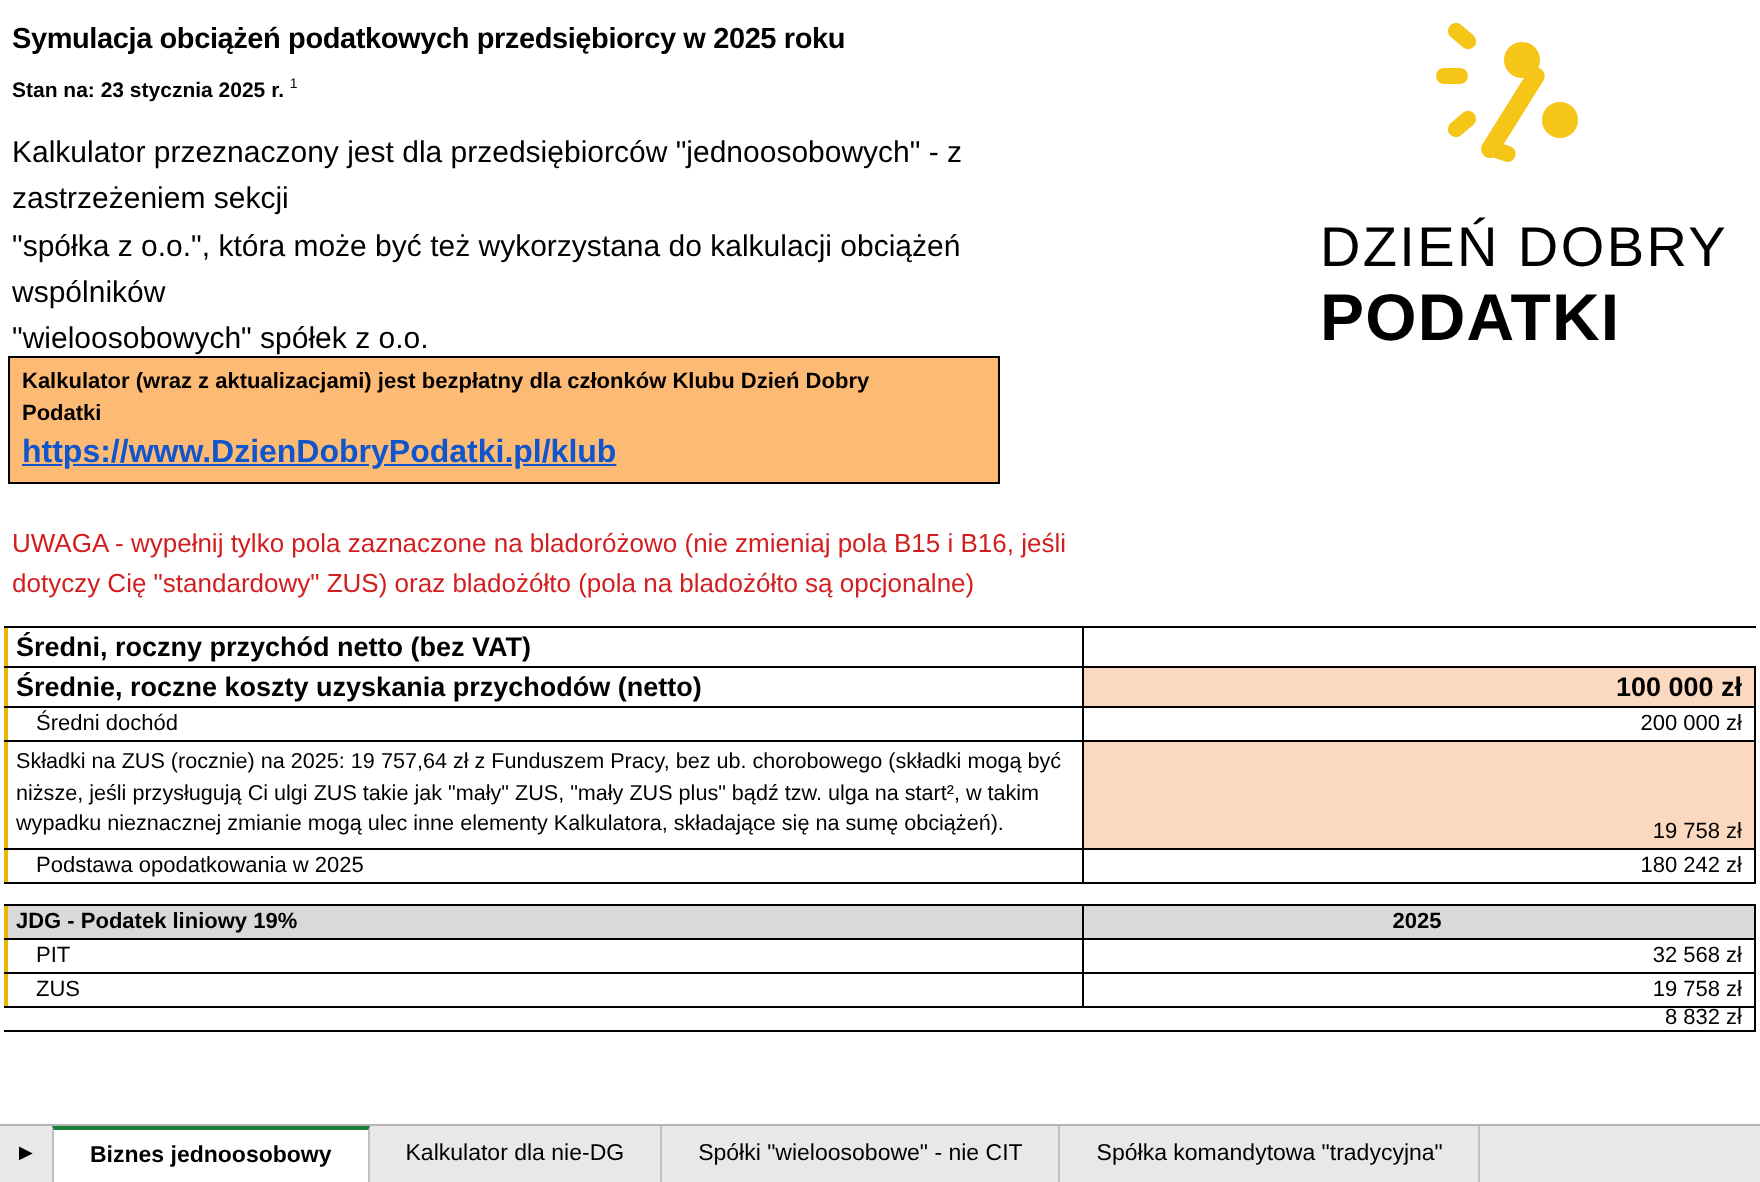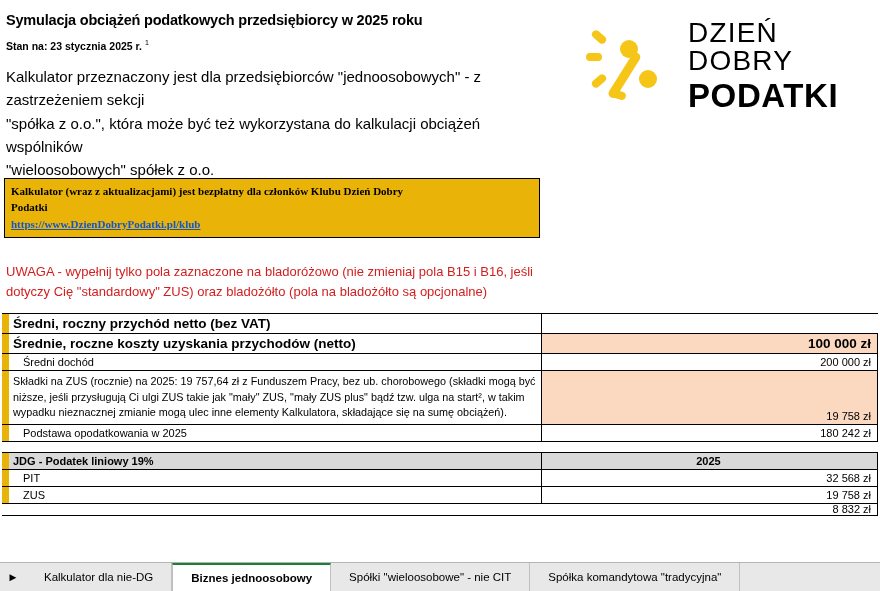--- a/index.html
+++ b/index.html
@@ -56,21 +56,22 @@
     line-height: 1.55;
     margin: 0;
   }
 
   
   .logo {
     display: flex;
     align-items: center;
     gap: 14px;
     padding-right: 8px;
-    margin-top: 11px;
+    margin-top: 0;
+    flex-direction: column;
   }
   .logo-mark {
     width: 88px;
     height: 78px;
     position: relative;
     flex: 0 0 88px;
   }
   .logo-text {
     line-height: 1;
   }
@@ -85,36 +86,35 @@
     letter-spacing: 0.6px;
     font-weight: bold;
     margin-top: 4px;
   }
 
   
   .club-box {
     position: absolute;
     left: 4px;
     top: 178px;
-    width: 536px;
+    width: 496px;
     box-sizing: border-box;
-    background: #eab308;
+    background: #fdba74;
     border: 1px solid #000000;
     padding: 5px 6px 5px 6px;
-    font-family: Liberation Serif, serif;
   }
   .club-box .line {
     font-size: 11px;
     font-weight: bold;
     line-height: 1.45;
   }
   .club-link {
     color: #1155cc;
     text-decoration: underline;
-    font-size: 11px;
+    font-size: 16px;
     font-weight: bold;
     display: inline-block;
     margin-top: 2px;
   }
 
   .uwaga {
     position: absolute;
     left: 6px;
     top: 262px;
     width: 540px;
@@ -134,21 +134,21 @@
   .row {
     display: flex;
     align-items: stretch;
     border-bottom: 1px solid #000000;
   }
   .cell-label {
     flex: 0 0 540px;
     box-sizing: border-box;
     padding: 2px 4px 2px 4px;
     border-right: 1px solid #000000;
-    border-left: 7px solid #eab308;
+    border-left: 2px solid #eab308;
     display: flex;
     align-items: center;
   }
   .cell-val {
     flex: 1 1 auto;
     box-sizing: border-box;
     padding: 2px 6px 2px 4px;
     text-align: right;
     display: flex;
     align-items: center;
@@ -316,19 +316,19 @@
     </div>
 
     <div class="row clip-row">
       <div class="cell-val med">8 832 zł</div>
     </div>
 
   </div>
 
   <div class="tabbar">
     <div class="tab-nav">►</div>
+    <div class="tab active">Biznes jednoosobowy</div>
     <div class="tab">Kalkulator dla nie-DG</div>
-    <div class="tab active">Biznes jednoosobowy</div>
     <div class="tab">Spółki "wieloosobowe" - nie CIT</div>
     <div class="tab">Spółka komandytowa "tradycyjna"</div>
   </div>
 
 </div>
 
 </body></html>

